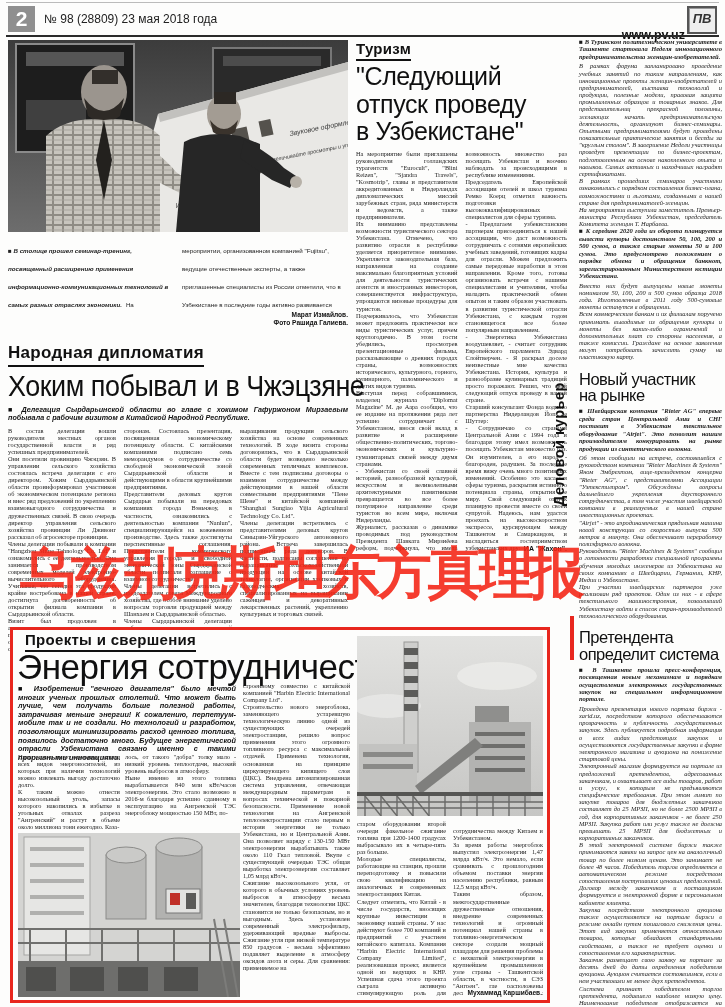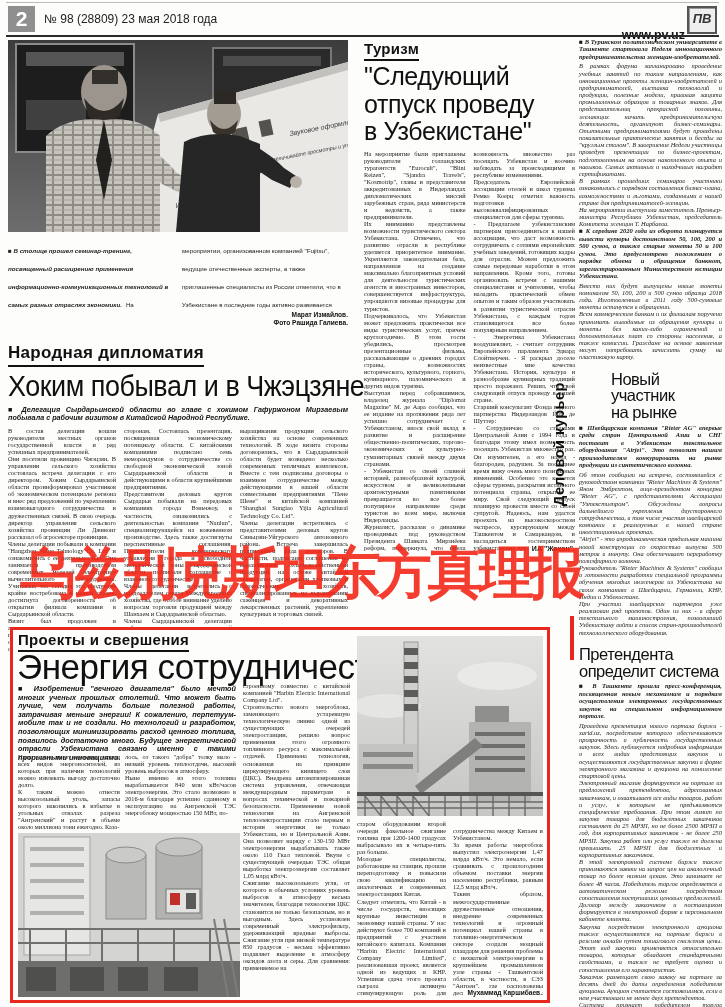--- a/index.html
+++ b/index.html
@@ -36,41 +36,41 @@
   #seminar{left:8px;top:40px;width:340px;}
   #seminar-caption{position:relative;margin-top:3px;height:88px;}
   #dipl-kicker-wrap{margin-top:16px;}
   #dipl-headline{font-size:29px;line-height:1.0;transform:scaleX(.93);transform-origin:0 50%;
                  white-space:nowrap;margin-top:5px;}
   #dipl-lead{margin-top:5px;}
   #dipl-body{position:relative;margin-top:4px;height:228px;}
   #dipl-byline{position:absolute;right:0;bottom:0;}
 
   
-  #tourism{left:356px;top:40px;width:211px;margin-left:8px;}
+  #tourism{left:356px;top:40px;width:211px;}
   #tour-headline{font-size:25px;line-height:1.1;white-space:pre-line;margin-top:2px;letter-spacing:-.4px;}
   #tour-lead{margin-top:5px;}
   #tour-body{position:relative;margin-top:4px;height:404px;}
   #tour-byline{position:absolute;right:0;bottom:0;font-size:7px;}
 
   
   #bizcol{left:579px;top:38px;width:143px;}
   .biz-h{font-size:16.5px;line-height:1.02;margin:0 0 3px 0;}
   .biz-lead{font:italic bold 6.5px/1.15 "Liberation Serif",serif;text-align:justify;white-space:pre-line;margin-bottom:2px;}
   .biz-body{font:italic 6.4px/1.12 "Liberation Serif",serif;text-align:justify;white-space:pre-line;color:#222;}
   .biz-gap{margin-top:10px;}
   #vertical-label{position:absolute;left:551px;top:515px;width:142px;
       font:bold 14.5px "Liberation Sans",sans-serif;color:#111;text-align:center;
       transform:rotate(-90deg);transform-origin:0 0;letter-spacing:.5px;}
   #redbar{position:absolute;left:570px;top:616px;width:4px;height:44px;background:#e8271e;}
 
   
   #energy{left:10px;top:627px;width:534px;height:370px;border:3px solid #e8271e;background:#fdfdfc;}
   #energy .inner{position:absolute;inset:0;}
-  #en-kicker{position:absolute;left:5px;top:1px;text-align:center;}
+  #en-kicker{position:absolute;left:12px;top:1px;text-align:center;}
   #en-headline{position:absolute;left:4px;top:17px;font-size:35px;white-space:nowrap;letter-spacing:-.5px;}
   #en-lead{position:absolute;left:5px;top:55px;width:218px;height:66px;font-size:7.3px;}
   #en-c1{position:absolute;left:5px;top:123px;width:102px;height:78px;}
   #en-c2{position:absolute;left:112px;top:123px;width:111px;height:78px;}
   #en-c3{position:absolute;left:230px;top:52px;width:107px;height:316px;}
   #en-c4{position:absolute;left:344px;top:190px;width:89px;height:178px;}
   #en-c5{position:absolute;left:440px;top:190px;width:90px;height:178px;}
   #en-byline{position:absolute;right:1px;bottom:1px;}
   #en-photo-big{position:absolute;left:344px;top:6px;width:186px;height:180px;}
   #en-photo-small{position:absolute;left:5px;top:203px;width:222px;height:164px;}
@@ -195,21 +195,21 @@
   <div class="abs" id="bizcol">
     <div class="biz-lead">■ В Туринском политехническом университете в Ташкенте стартовала Неделя инновационного предпринимательства женщин-изобретателей.</div>
     <div class="biz-body">В рамках форума запланировано проведение учебных занятий по таким направлениям, как инновационные проекты женщин-изобретателей и предпринимателей, выставка технологий и продукции, полезные модели, правовая защита промышленных образцов и товарных знаков. Для представительниц прекрасной половины, желающих начать предпринимательскую деятельность, организуют бизнес-семинары. Опытными предпринимателями будут проведены показательные практические занятия и беседы за "круглым столом". В завершение Недели участницы проведут презентации по бизнес-проектам, подготовленным на основе накопленного опыта и навыков. Самых активных и находчивых наградят сертификатами.
 В рамках прошедших семинаров участники ознакомились с порядком составления бизнес-плана, возможностями и льготами, созданными в нашей стране для предпринимателей-женщин.
 На мероприятии выступила заместитель Премьер-министра Республики Узбекистан, председатель Комитета женщин Т. Нарбаева.</div>
 
     <div class="biz-lead">■ К середине 2020 года из оборота планируется вывести купюры достоинством 50, 100, 200 и 500 сумов, а также старые монеты 50 и 100 сумов. Это предусмотрено положением о порядке обмена и обращения банкнот, зарегистрированным Министерством юстиции Узбекистана.</div>
     <div class="biz-body">Вместо них будут выпущены новые монеты номиналом 50, 100, 200 и 500 сумов образца 2018 года. Изготовленные в 2011 году 500-сумовые монеты останутся в обращении.
 Всем коммерческим банкам и их филиалам поручено принимать выводимые из обращения купюры и монеты без каких-либо ограничений и дополнительных плат со стороны населения, а также комиссии. Граждане на основе заявления могут потребовать зачислить сумму на пластиковую карту.</div>
 
-    <div class="headline biz-h biz-gap" style="white-space:pre-line;margin-left:32px;">Новый участник
+    <div class="headline biz-h biz-gap" style="white-space:pre-line;">Новый участник
 на рынке</div>
     <div class="biz-lead">■ Швейцарская компания "Rieter AG" впервые среди стран Центральной Азии и СНГ поставит в Узбекистан текстильное оборудование "Airjet". Это позволит нашим производителям конкурировать на рынке продукции из синтетического волокна.</div>
     <div class="biz-body">Об этом сообщили на встрече, состоявшейся с руководством компании "Rieter Machines &amp; Systems" Яном Эмбрехтом, вице-президентом концерна "Rieter AG", с представителями Ассоциации "Узтекстилпром". Обсуждены вопросы дальнейшего укрепления двустороннего сотрудничества, в том числе участия швейцарской компании в реализуемых в нашей стране инвестиционных проектах.
 "Airjet" - это аэродинамическая прядильная машина новой конструкции со скоростью выпуска 500 метров в минуту. Она обеспечивает переработку полиэфирного волокна.
 Руководитель "Rieter Machines &amp; Systems" сообщил о готовности разработки специальной программы обучения молодых инженеров из Узбекистана на своих компаниях в Швейцарии, Германии, КНР, Индии и Узбекистане.
 При участии швейцарских партнеров уже реализован ряд проектов. Один из них - в сфере текстильного машиностроения, позволивший Узбекистану войти в список стран-производителей технологического оборудования.</div>
 
     <div class="headline biz-h biz-gap" style="white-space:pre-line;">Претендента
 определит система</div>
     <div class="biz-lead">■ В Ташкенте прошла пресс-конференция, посвященная новым механизмам и порядкам осуществления электронных государственных закупок на специальном информационном портале.</div>

